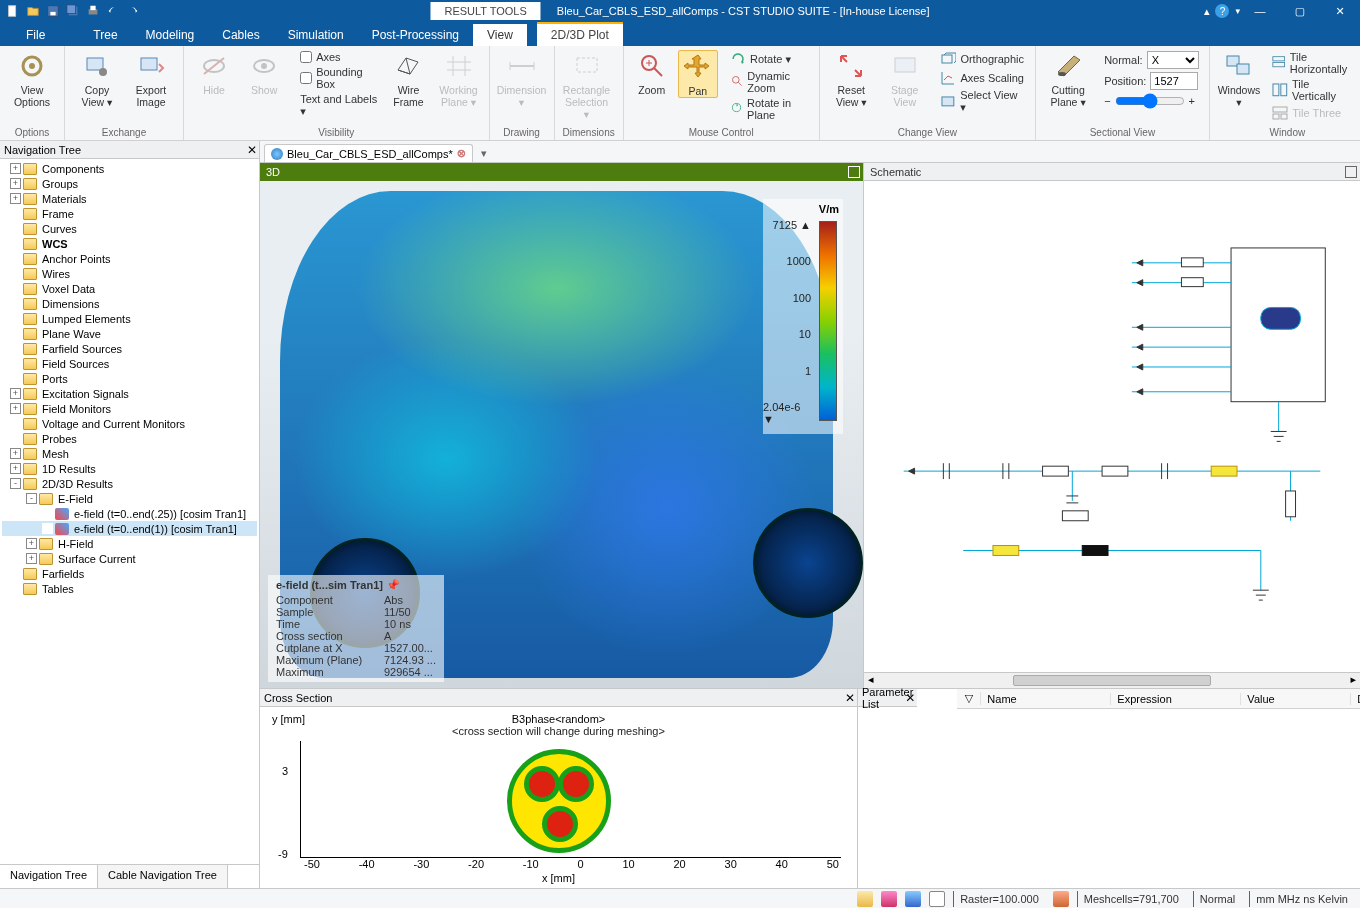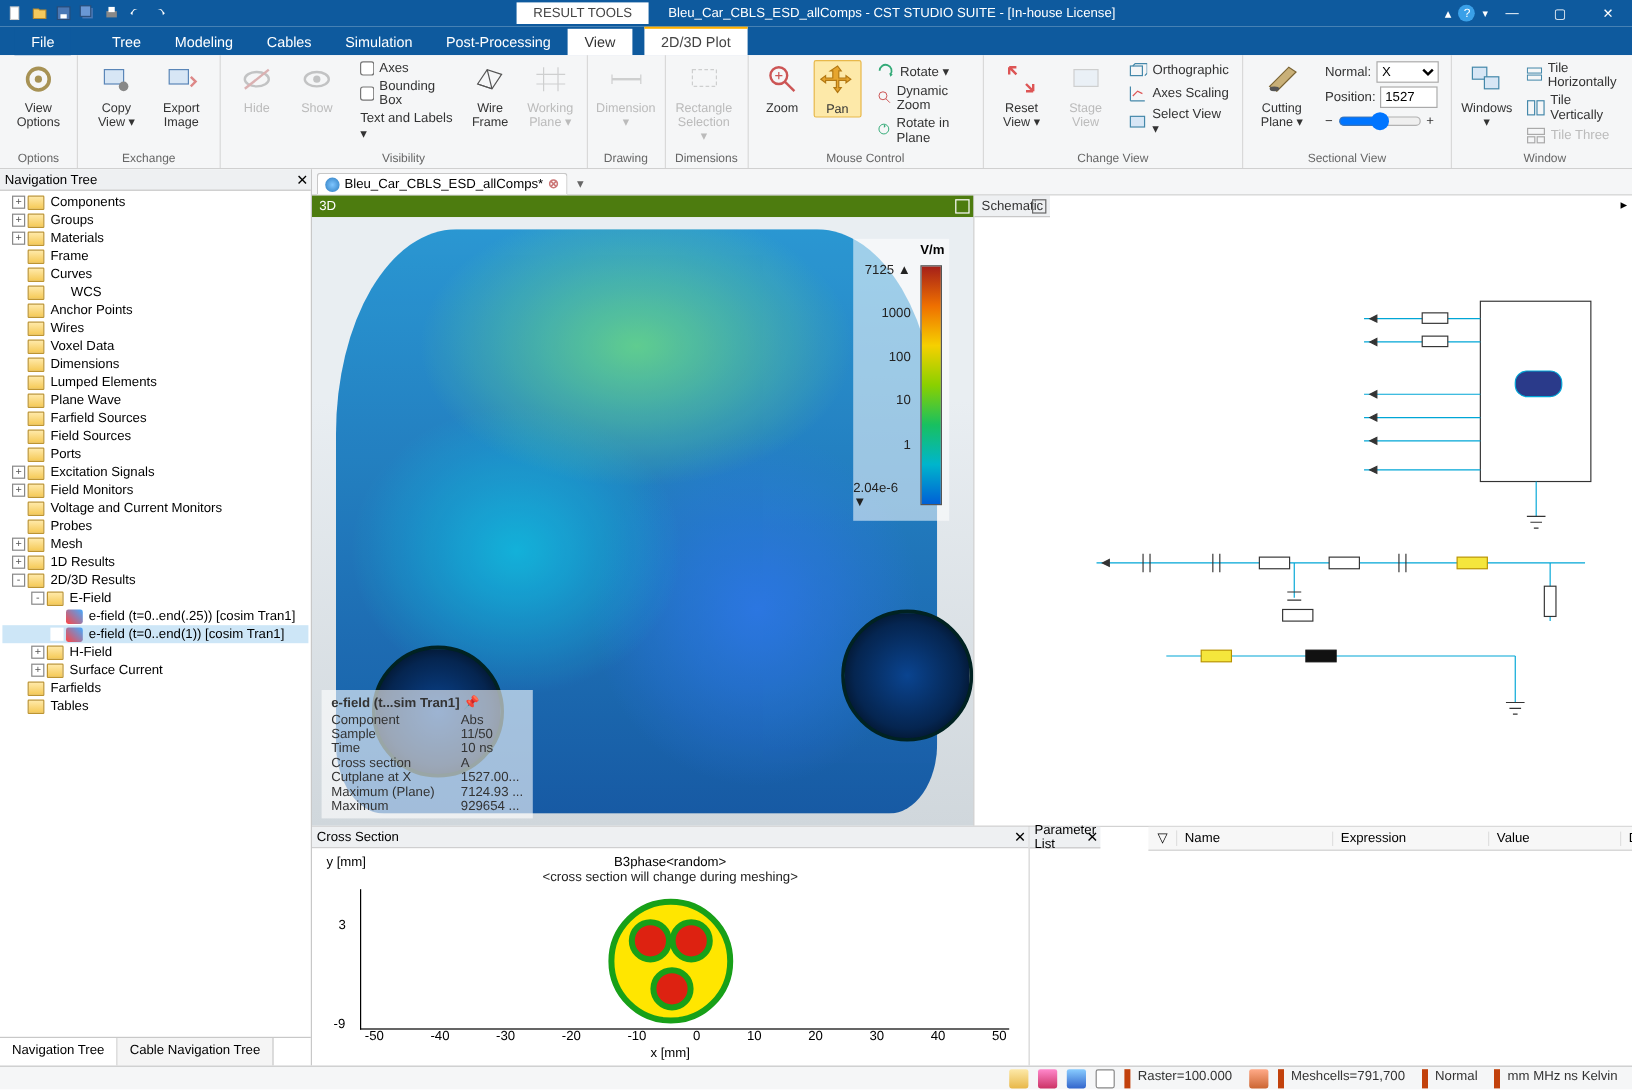--- a/index.html
+++ b/index.html
@@ -64,21 +64,21 @@
 
 
 .right-area { flex: 1; display: flex; flex-direction: column; }
 .doc-tabs { height: 22px; background: #f5f6f7; border-bottom: 1px solid #c8c8c8; display: flex; align-items: flex-end; padding-left: 4px; gap: 4px; }
 .doc-tab { background: #fff; border: 1px solid #c8c8c8; border-bottom: none; padding: 2px 6px; font-size: 11px; display: flex; align-items: center; gap: 4px; border-radius: 3px 3px 0 0; }
 .doc-tab .tab-icon { width: 12px; height: 12px; background: radial-gradient(#7fc6ff,#2a7abf); border-radius: 50%; }
 .doc-tab .close-sm { color: #c77; font-weight: bold; }
 
 .views-row { flex: 1; display: flex; min-height: 0; }
 .view3d-wrap { flex: 1; display: flex; flex-direction: column; border-right: 1px solid #c8c8c8; min-width: 0; }
-.schem-wrap { width: 548px; display: flex; flex-direction: row; }
+.schem-wrap { width: 496px; display: flex; flex-direction: column; }
 .view-titlebar { height: 18px; background: #4d7c0f; color: #fff; font-size: 11px; display: flex; align-items: center; padding: 0 6px; position: relative; }
 .view-titlebar.light { background: #eef0f2; color: #333; border-bottom: 1px solid #c8c8c8; }
 .view-titlebar .sq { position: absolute; right: 3px; width: 12px; height: 12px; border: 1px solid currentColor; }
 .view3d-canvas { flex: 1; position: relative; background: linear-gradient(180deg,#e9eef2 0%, #e9eef2 30%, #d0d7dc 100%); overflow: hidden; }
 .car-field { position: absolute; left: 20px; top: 10px; right: 30px; bottom: 10px; background:
   radial-gradient(ellipse 60% 40% at 50% 20%, rgba(100,220,120,0.8), transparent 60%),
   radial-gradient(ellipse 50% 45% at 30% 55%, rgba(0,180,220,0.9), transparent 55%),
   radial-gradient(ellipse 50% 55% at 70% 65%, rgba(30,110,230,0.9), transparent 55%),
   linear-gradient(180deg, #1a90d0, #0850a0);
   border-radius: 20% 20% 8% 8% / 35% 35% 12% 12%;
@@ -112,21 +112,21 @@
 .param-row .col { padding: 0 6px; }
 .param-new { color: #aaa; font-style: italic; padding: 2px 30px; }
 .pcol-filter { width: 24px; text-align: center; }
 .pcol-name { width: 130px; }
 .pcol-expr { width: 130px; }
 .pcol-val { width: 110px; }
 .pcol-desc { flex: 1; }
 
 
 .statusbar { position: absolute; bottom: 0; left: 0; right: 0; height: 20px; background: #f5f6f7; border-top: 1px solid #c8c8c8; display: flex; align-items: center; justify-content: flex-end; padding: 0 6px; gap: 8px; font-size: 11px; color: #333; }
-.status-seg { border-left: 5px solid #c2410c; padding: 0 6px; height: 16px; display: flex; align-items: flex-start; gap: 3px; }
+.status-seg { border-left: 1px solid #c2410c; padding: 0 6px; height: 16px; display: flex; align-items: center; gap: 3px; }
 .status-icon { width: 16px; height: 16px; border-radius: 2px; }
 
 
 .xs-plot { position: absolute; inset: 6px 10px 6px 10px; }
 .xs-title { text-align: center; font-size: 11px; }
 .xs-sub { text-align: center; font-size: 11px; color: #222; }
 .xs-axis { position: absolute; font-size: 11px; }
 .bundle { position: absolute; left: 50%; top: 52%; transform: translate(-50%,-50%); width: 104px; height: 104px; border-radius: 50%; background: #ffe600; border: 5px solid #18a018; }
 .conductor { position: absolute; width: 36px; height: 36px; border-radius: 50%; border: 5px solid #18a018; background: #d21; }
 
@@ -553,21 +553,21 @@
         <div class="tree-item">
           <span class="tree-indent" style="width: 4px;"></span>
           <span class="tree-toggle empty"></span>
           <span class="folder-icon"></span>
           <span style="margin-left: 3px;">Curves</span>
         </div>
         <div class="tree-item">
           <span class="tree-indent" style="width: 4px;"></span>
           <span class="tree-toggle empty"></span>
           <span class="folder-icon"></span>
-          <span style="margin-left: 20px;">WCS</span>
+          <span style="margin-left: 3px; font-weight: bold;">WCS</span>
         </div>
         <div class="tree-item">
           <span class="tree-indent" style="width: 4px;"></span>
           <span class="tree-toggle empty"></span>
           <span class="folder-icon"></span>
           <span style="margin-left: 3px;">Anchor Points</span>
         </div>
         <div class="tree-item">
           <span class="tree-indent" style="width: 4px;"></span>
           <span class="tree-toggle empty"></span>

